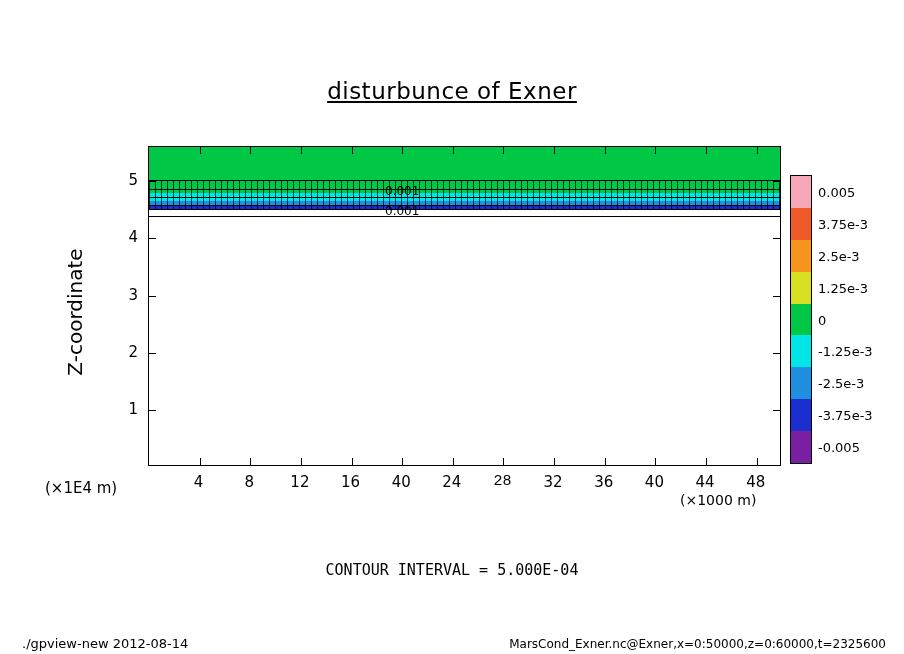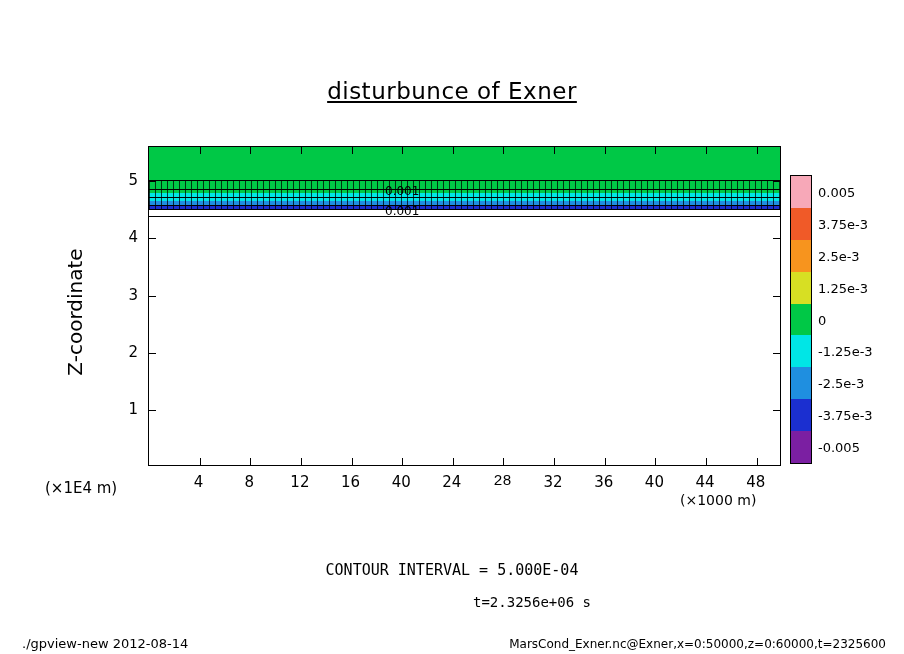--- a/index.html
+++ b/index.html
@@ -307,17 +307,16 @@
       <div class="cb-label" style="top: 255.722px;">2.5e-3</div>
       <div class="cb-label" style="top: 287.611px;">1.25e-3</div>
       <div class="cb-label" style="top: 319.5px;">0</div>
       <div class="cb-label" style="top: 351.389px;">-1.25e-3</div>
       <div class="cb-label" style="top: 383.278px;">-2.5e-3</div>
       <div class="cb-label" style="top: 415.167px;">-3.75e-3</div>
       <div class="cb-label" style="top: 447.056px;">-0.005</div>
     </div>
 
   <div id="contour-interval">CONTOUR INTERVAL = 5.000E-04</div>
-  <div id="time-stamp">t=2.3256e+06 s</div>
   <div id="footer-left">./gpview-new  2012-08-14</div>
   <div id="footer-right">MarsCond_Exner.nc@Exner,x=0:50000,z=0:60000,t=2325600</div>
 
 </div>
 
 </body></html>

